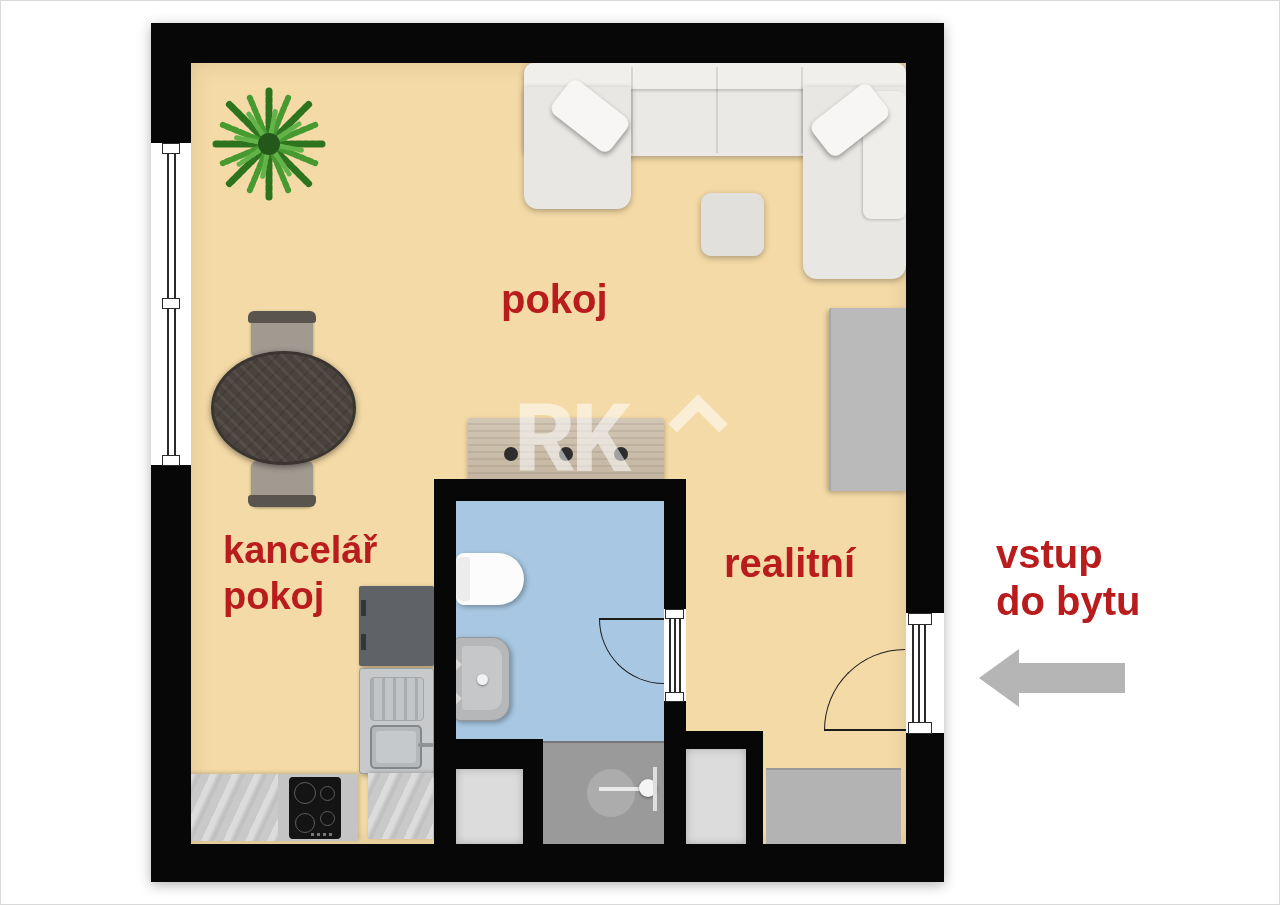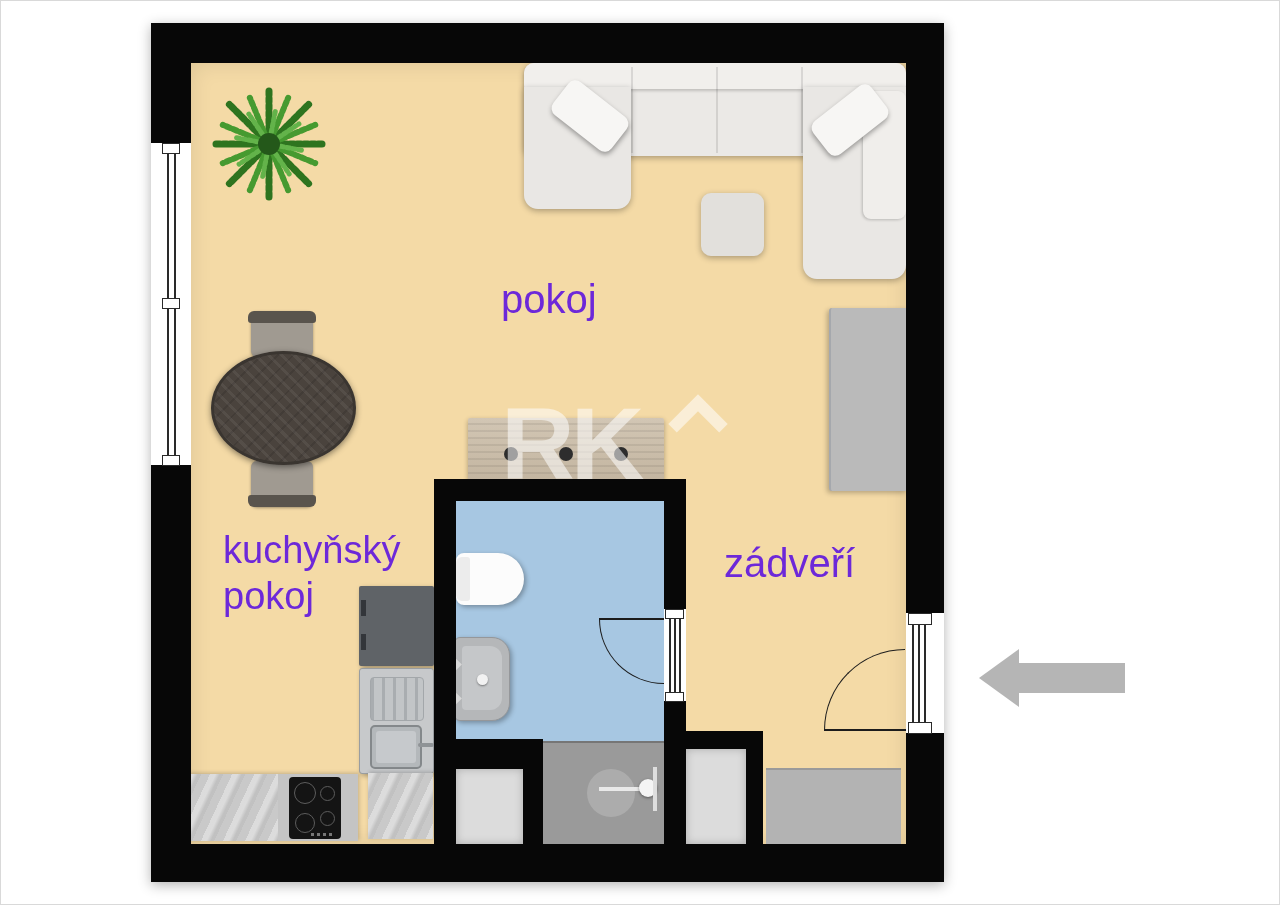--- a/index.html
+++ b/index.html
@@ -13,21 +13,21 @@
   .plan-shadow{position:absolute;left:150px;top:22px;width:793px;height:859px;
                background:#fff;box-shadow:0 3px 12px rgba(0,0,0,0.30);z-index:0;}
   .floor{position:absolute;left:190px;top:62px;width:715px;height:781px;
          background:#f4daa6;z-index:1;box-shadow:inset 0 0 22px rgba(0,0,0,0.10);}
   .subfloor{position:absolute;z-index:2;}
   .furn{position:absolute;z-index:3;}
   .frame{position:absolute;background:#ffffff;z-index:6;}
   .frameline{position:absolute;background:#2a2a2a;}
   .framecap{position:absolute;background:#fff;border:1.5px solid #2a2a2a;}
   .swing{position:absolute;z-index:4;}
-  .label{position:absolute;z-index:9;color:#6d28d9;font-weight:normal;white-space:pre;}
+  .label{position:absolute;z-index:9;color:#b91c1c;font-weight:bold;white-space:pre;}
   .wm{position:absolute;z-index:8;color:rgba(255,255,255,0.55);font-weight:bold;line-height:1;}
   .marble{background:
      repeating-linear-gradient(115deg, rgba(255,255,255,0.35) 0 5px, rgba(0,0,0,0.04) 9px 12px, transparent 12px 20px),
      #c9c9c9;}
   .seam{position:absolute;background:rgba(0,0,0,0.10);}
 </style>
 </head>
 <body>
 
 <div class="stage">
@@ -184,23 +184,24 @@
   <div class="frame" style="left:663px;top:608px;width:22px;height:92px;">
     <div class="frameline" style="left:5px;top:8px;width:1.5px;height:76px;"></div>
     <div class="frameline" style="left:10px;top:8px;width:1.5px;height:76px;"></div>
     <div class="frameline" style="left:15px;top:8px;width:1.5px;height:76px;"></div>
     <div class="framecap" style="left:1px;top:0;width:17px;height:8px;"></div>
     <div class="framecap" style="left:1px;top:83px;width:17px;height:8px;"></div>
   </div>
   <div class="swing" style="left:598px;top:617px;width:65px;height:2px;background:#1c1c1c;"></div>
   <div class="swing" style="left:598px;top:618px;width:65px;height:65px;border-left:1.5px solid #1c1c1c;border-bottom:1.5px solid #1c1c1c;border-bottom-left-radius:100%;box-sizing:border-box;"></div>
 
-  <div class="wm" style="left:500px;top:392px;font-size:102px;letter-spacing:-4px;">RK</div>
+  <div class="wm" style="left:512px;top:392px;font-size:102px;letter-spacing:-4px;font-family:Liberation Mono, monospace;">RK</div>
   <div class="wm" style="left:676px;top:402px;width:30px;height:30px;border-top:12px solid rgba(255,255,255,0.55);border-right:12px solid rgba(255,255,255,0.55);transform:rotate(-45deg);"></div>
 
   <div class="label" style="left:500px;top:276px;font-size:40px;">pokoj</div>
-  <div class="label" style="left:222px;top:526px;font-size:38px;line-height:46px;"><span>kuchyňský</span><br><span>pokoj</span></div>
-  <div class="label" style="left:723px;top:540px;font-size:40px;">zádveří</div>
-
+  <div class="label" style="left:222px;top:526px;font-size:38px;line-height:46px;"><span>kancelář</span><br><span>pokoj</span></div>
+  <div class="label" style="left:723px;top:540px;font-size:40px;">realitní</div>
+
+  <div class="label" style="left:995px;top:530px;font-size:40px;line-height:47px;"><span>vstup</span><br><span>do bytu</span></div>
   <div class="abs" style="left:978px;top:648px;width:0;height:0;border-top:29px solid transparent;border-bottom:29px solid transparent;border-right:40px solid #b5b5b5;z-index:9;"></div>
   <div class="abs" style="left:1016px;top:662px;width:108px;height:30px;background:#b5b5b5;z-index:9;"></div>
 
 </div>
 
 </body></html>

